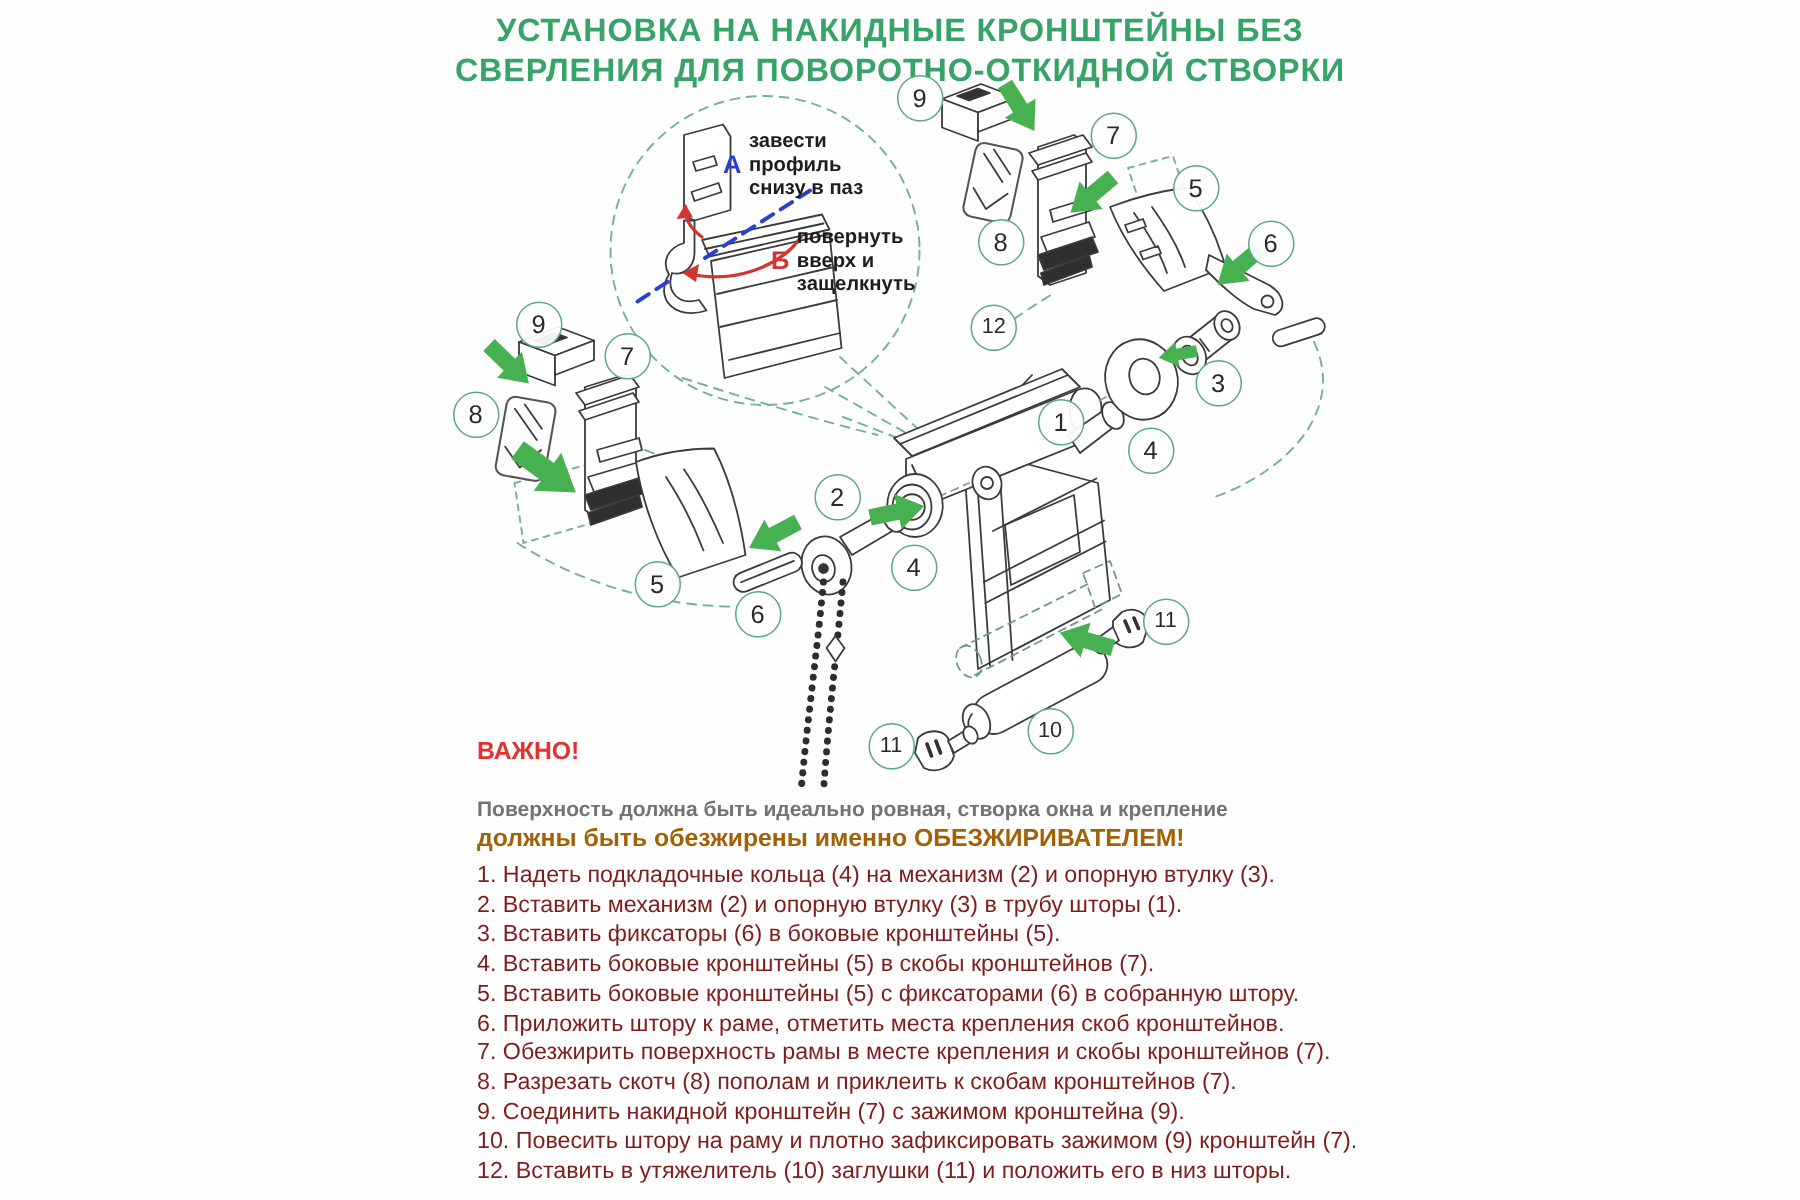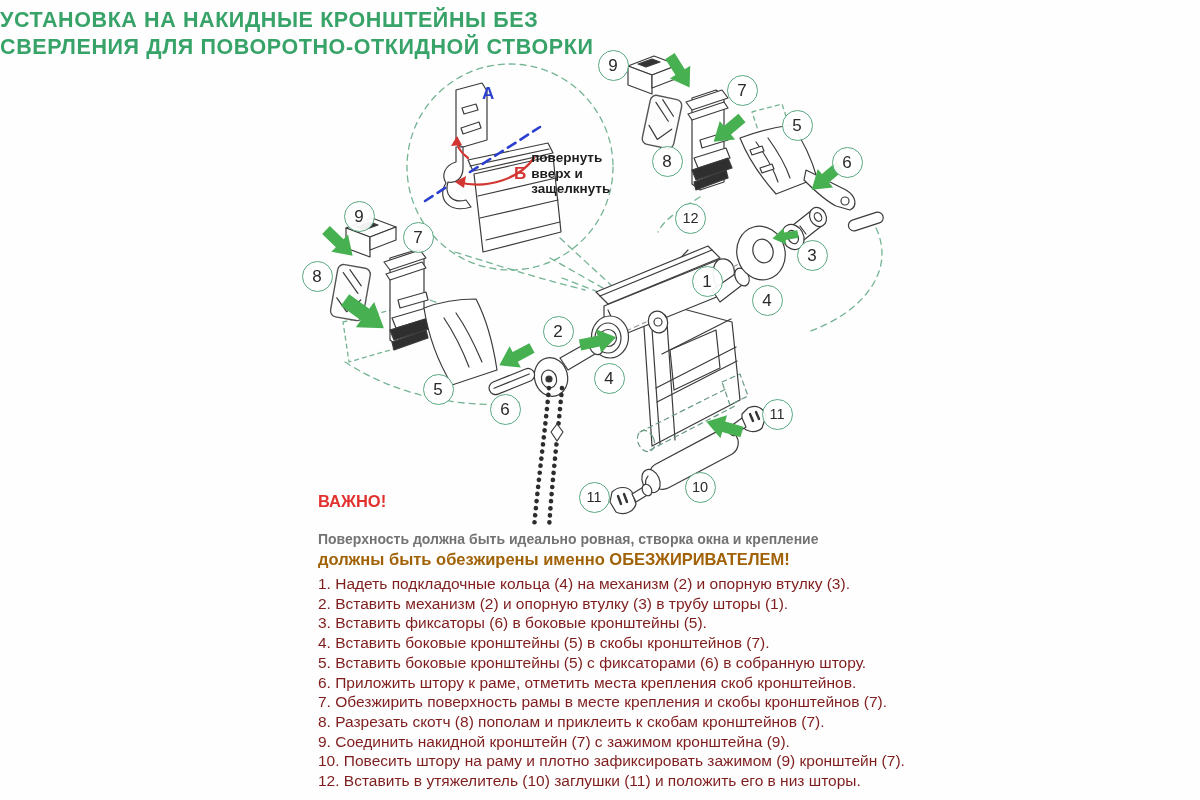--- a/index.html
+++ b/index.html
@@ -4,21 +4,21 @@
 <style>
   * { margin:0; padding:0; box-sizing:border-box; }
   html,body { width:1200px; height:800px; }
   body {
     position:relative; overflow:hidden; background:#ffffff;
     font-family:"Liberation Sans", sans-serif;
   }
   .page { position:absolute; inset:0; background:#fefefe; }
 
   .title {
-    position:absolute; top:7px; left:0; width:1200px; 
+    position:absolute; top:7px; left:0; width:1200px; text-align:center;
     color:#38a368; font-size:21.5px; font-weight:bold; line-height:27px;
     letter-spacing:0.6px;
   }
 
   svg.art { position:absolute; left:0; top:0; }
 
   .overlay { position:absolute; inset:0; }
 
   .callout {
     position:absolute; width:31px; height:31px; border-radius:50%;
@@ -263,38 +263,39 @@
     </g>
   </svg>
 
   <div class="overlay">
     <div id="callouts">
         <div class="callout" style="left: 597.5px; top: 49.5px;">9</div>
         <div class="callout" style="left: 726.5px; top: 74.5px;">7</div>
         <div class="callout" style="left: 781.5px; top: 109.5px;">5</div>
         <div class="callout" style="left: 651.5px; top: 145.5px;">8</div>
         <div class="callout" style="left: 831.5px; top: 146.5px;">6</div>
-        <div class="callout two" style="left: 675px; top: 202.5px;">12</div>
+        <div class="callout two" style="left: 647px; top: 202.5px;">12</div>
         <div class="callout" style="left: 796.5px; top: 239.5px;">3</div>
         <div class="callout" style="left: 691.5px; top: 265.5px;">1</div>
         <div class="callout" style="left: 751.5px; top: 284.5px;">4</div>
         <div class="callout" style="left: 542.5px; top: 315.5px;">2</div>
         <div class="callout" style="left: 593.5px; top: 362.5px;">4</div>
         <div class="callout two" style="left: 761.5px; top: 398.5px;">11</div>
         <div class="callout two" style="left: 684.5px; top: 471.5px;">10</div>
         <div class="callout two" style="left: 578.5px; top: 481.5px;">11</div>
         <div class="callout" style="left: 343.5px; top: 200.5px;">9</div>
         <div class="callout" style="left: 402.5px; top: 221.5px;">7</div>
         <div class="callout" style="left: 301.5px; top: 260.5px;">8</div>
         <div class="callout" style="left: 422.5px; top: 373.5px;">5</div>
         <div class="callout" style="left: 489.5px; top: 393.5px;">6</div>
       </div>
 
     <div class="inset-label" id="label-a">
       <span class="inset-letter">А</span>
+      <span>завести профиль снизу в паз</span>
     </div>
     <div class="inset-label" id="label-b">
       <span class="inset-letter">Б</span>
       <span>повернуть вверх и защелкнуть</span>
     </div>
   </div>
 
   <div class="textblock">
     <div class="imp-head">ВАЖНО!</div>
     <div class="imp-l1">Поверхность должна быть идеально ровная, створка окна и крепление</div>

